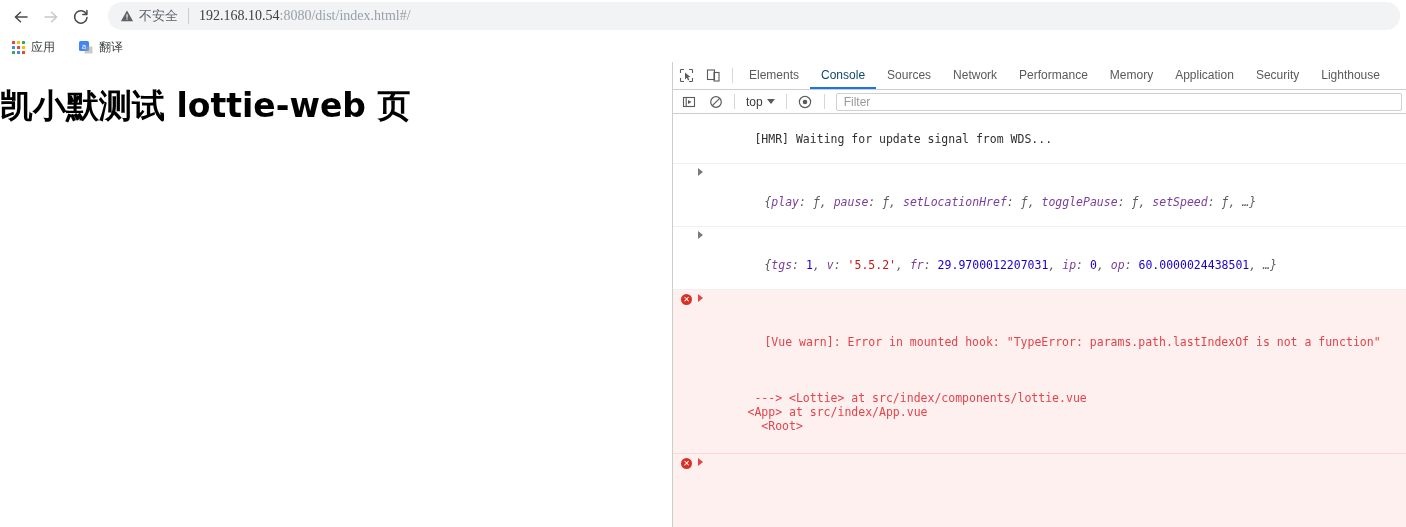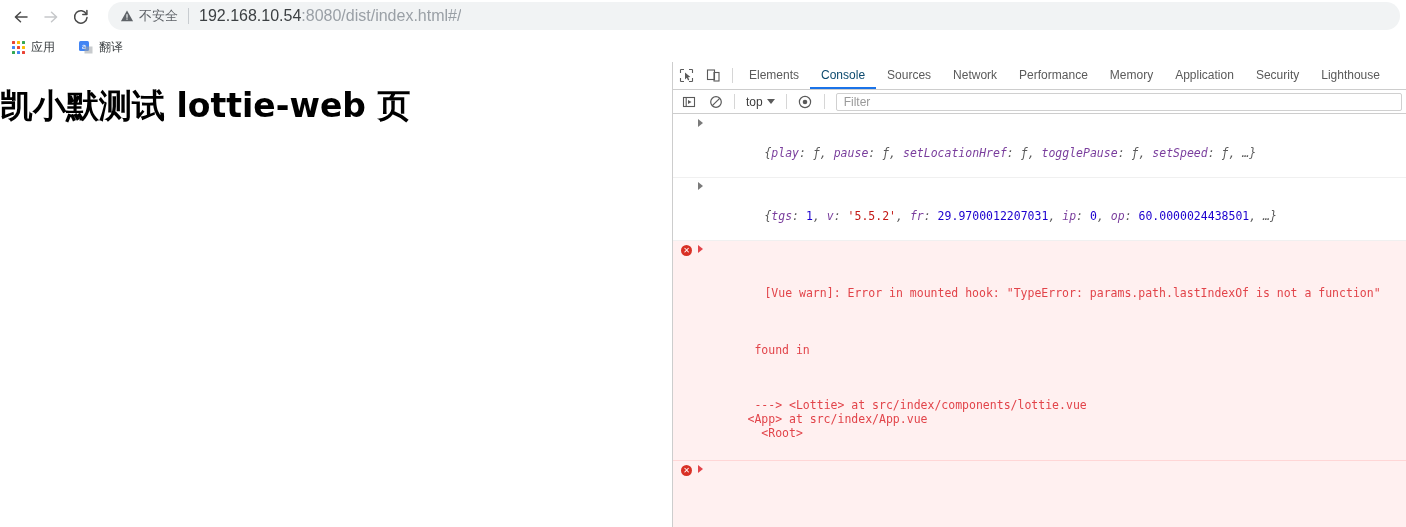--- a/index.html
+++ b/index.html
@@ -17,21 +17,21 @@
   .nav-row { position:relative; height:33px; display:flex; align-items:center; padding-left:6px; }
   .nav-btn { width:30px; height:28px; display:flex; align-items:center; justify-content:center; cursor:pointer; }
   .nav-btn svg { display:block; }
 
   .omnibox { position:absolute; left:108px; top:2px; right:6px; height:28px;
              background:#f1f3f4; border-radius:14px; display:flex; align-items:center;
              padding-left:12px; cursor:text; }
   .sec-chip { display:flex; align-items:center; gap:5px; flex:0 0 auto; }
   .sec-text { font-size:13px; color:#5f6368; font-family:"DejaVu Sans", sans-serif; }
   .omni-sep { width:1px; height:16px; background:#c8ccd0; margin:0 10px; flex:0 0 auto; }
-  .url { font-size:16px; color:#9aa0a6; font-family:Liberation Sans, sans-serif;
+  .url { font-size:14px; color:#9aa0a6; font-family:Liberation Serif, serif;
          white-space:nowrap; overflow:hidden; }
   .url .host { color:#3c4043; }
 
   .bookmarks-row { position:relative; height:29px; display:flex; align-items:center; padding-left:8px; gap:12px; }
   .bm { display:flex; align-items:center; gap:6px; padding:3px 8px 3px 4px; border-radius:4px; cursor:pointer; }
   .bm-label { font-size:12px; color:#3c4043; font-family:"DejaVu Sans", sans-serif; white-space:nowrap; }
   .grid-icon { width:13px; height:13px; display:grid; grid-template-columns:repeat(3,3px);
                grid-template-rows:repeat(3,3px); gap:2px; }
   .grid-icon i { display:block; width:3px; height:3px; border-radius:0.5px; }
   .tr-icon { width:14px; height:14px; position:relative; }
@@ -215,39 +215,39 @@
           <circle cx="7" cy="7" r="5.6" fill="none" stroke="#5a5a5a" stroke-width="1.2"></circle>
           <circle cx="7" cy="7" r="2.3" fill="#5a5a5a"></circle>
         </svg>
       </div>
       <div class="dt-vsep"></div>
       <div class="filter-input">Filter</div>
     </div>
 
     <div class="console">
 
+      <div class="msg plain">
+        <span>[HMR] Waiting for update signal from WDS...</span>
+      </div>
 
       <div class="msg plain hasTri">
         <span class="tri"></span>
         <span class="obj" id="obj1">{<span class="k">play</span>: <span class="fn">ƒ</span>, <span class="k">pause</span>: <span class="fn">ƒ</span>, <span class="k">setLocationHref</span>: <span class="fn">ƒ</span>, <span class="k">togglePause</span>: <span class="fn">ƒ</span>, <span class="k">setSpeed</span>: <span class="fn">ƒ</span>, …}</span>
       </div>
 
       <div class="msg plain hasTri">
         <span class="tri"></span>
         <span class="obj" id="obj2">{<span class="k">tgs</span>: <span class="num">1</span>, <span class="k">v</span>: <span class="str">'5.5.2'</span>, <span class="k">fr</span>: <span class="num">29.9700012207031</span>, <span class="k">ip</span>: <span class="num">0</span>, <span class="k">op</span>: <span class="num">60.0000024438501</span>, …}</span>
       </div>
 
       <div class="msg err hasTri nosep" style="padding-bottom:1px;">
         <span class="badge">✕</span>
         <span class="tri red"></span>
         <span>[Vue warn]: Error in mounted hook: "TypeError: params.path.lastIndexOf is not a function"</span>
       </div>
-      <div class="msg err nosep" style="padding-top:14px;padding-bottom:0;">
-        <span>found in</span>
-      </div>
       <div class="msg err" style="padding-top:13px;padding-bottom:6px;">
         <span id="compstack">---&gt; &lt;Lottie&gt; at src/index/components/lottie.vue
        &lt;App&gt; at src/index/App.vue
          &lt;Root&gt;</span>
       </div>
 
       <div class="msg err hasTri nosep" style="padding-bottom:0;">
         <span class="badge">✕</span>
         <span class="tri red"></span>
         

